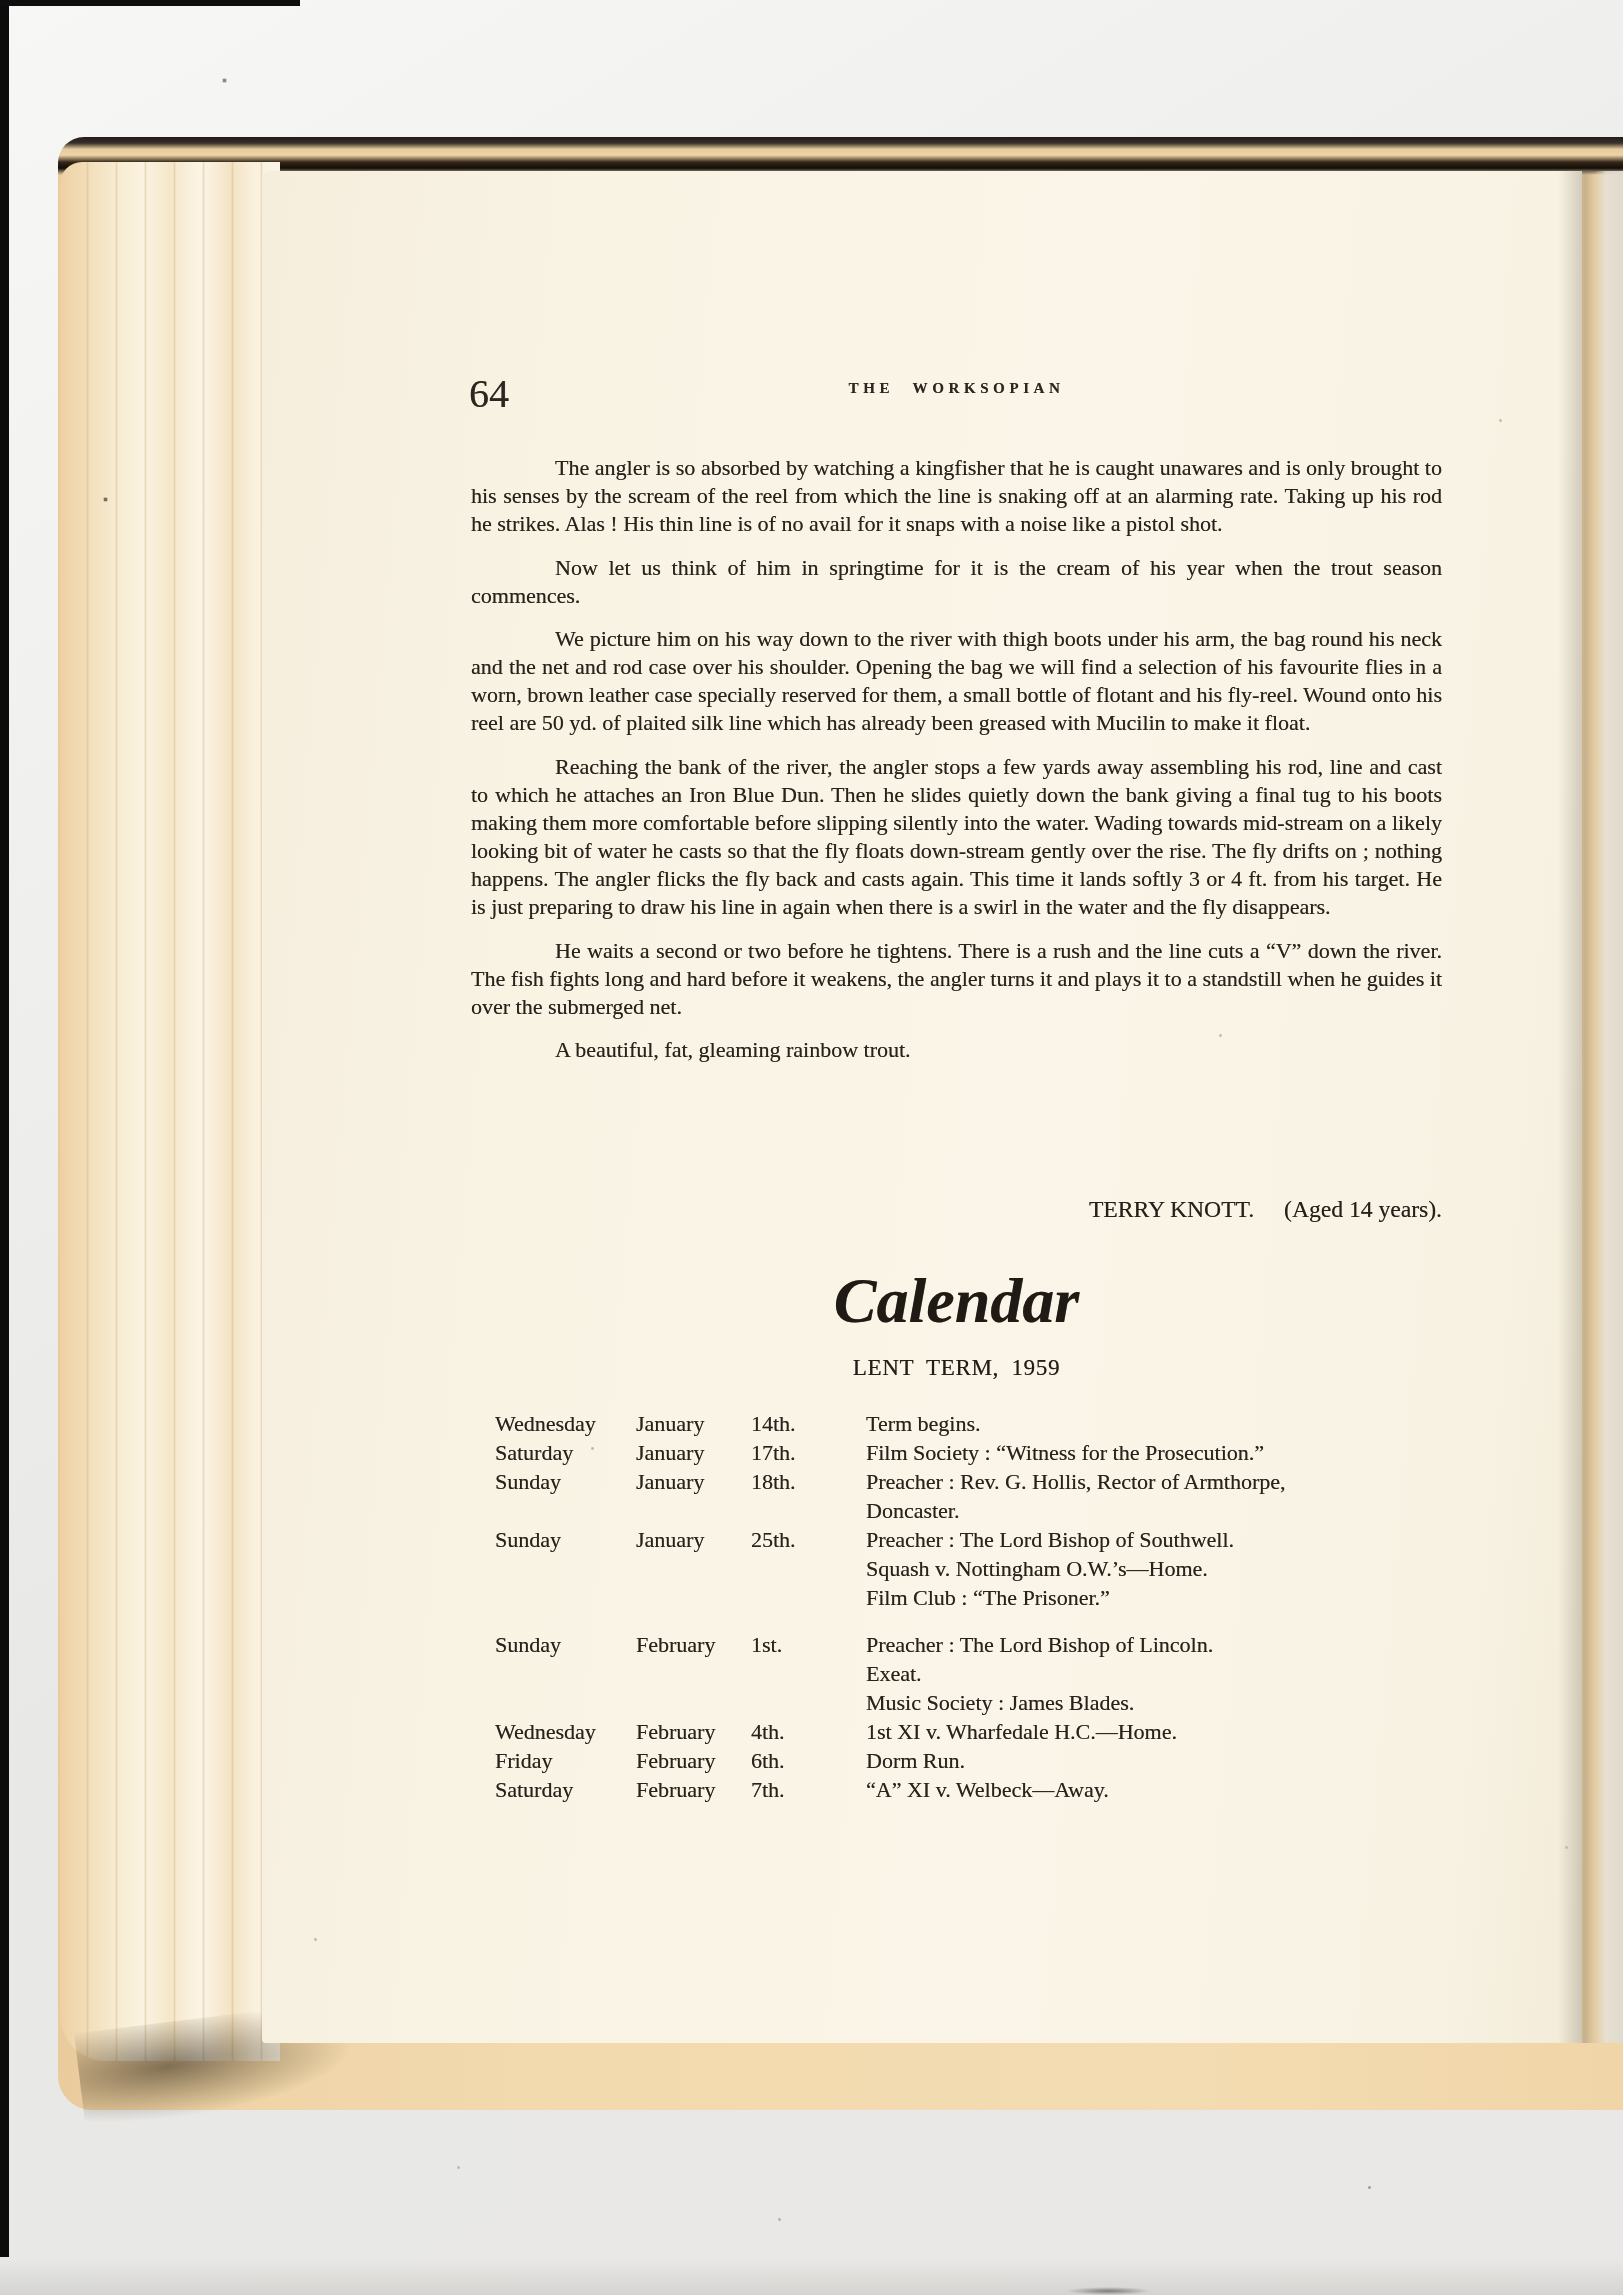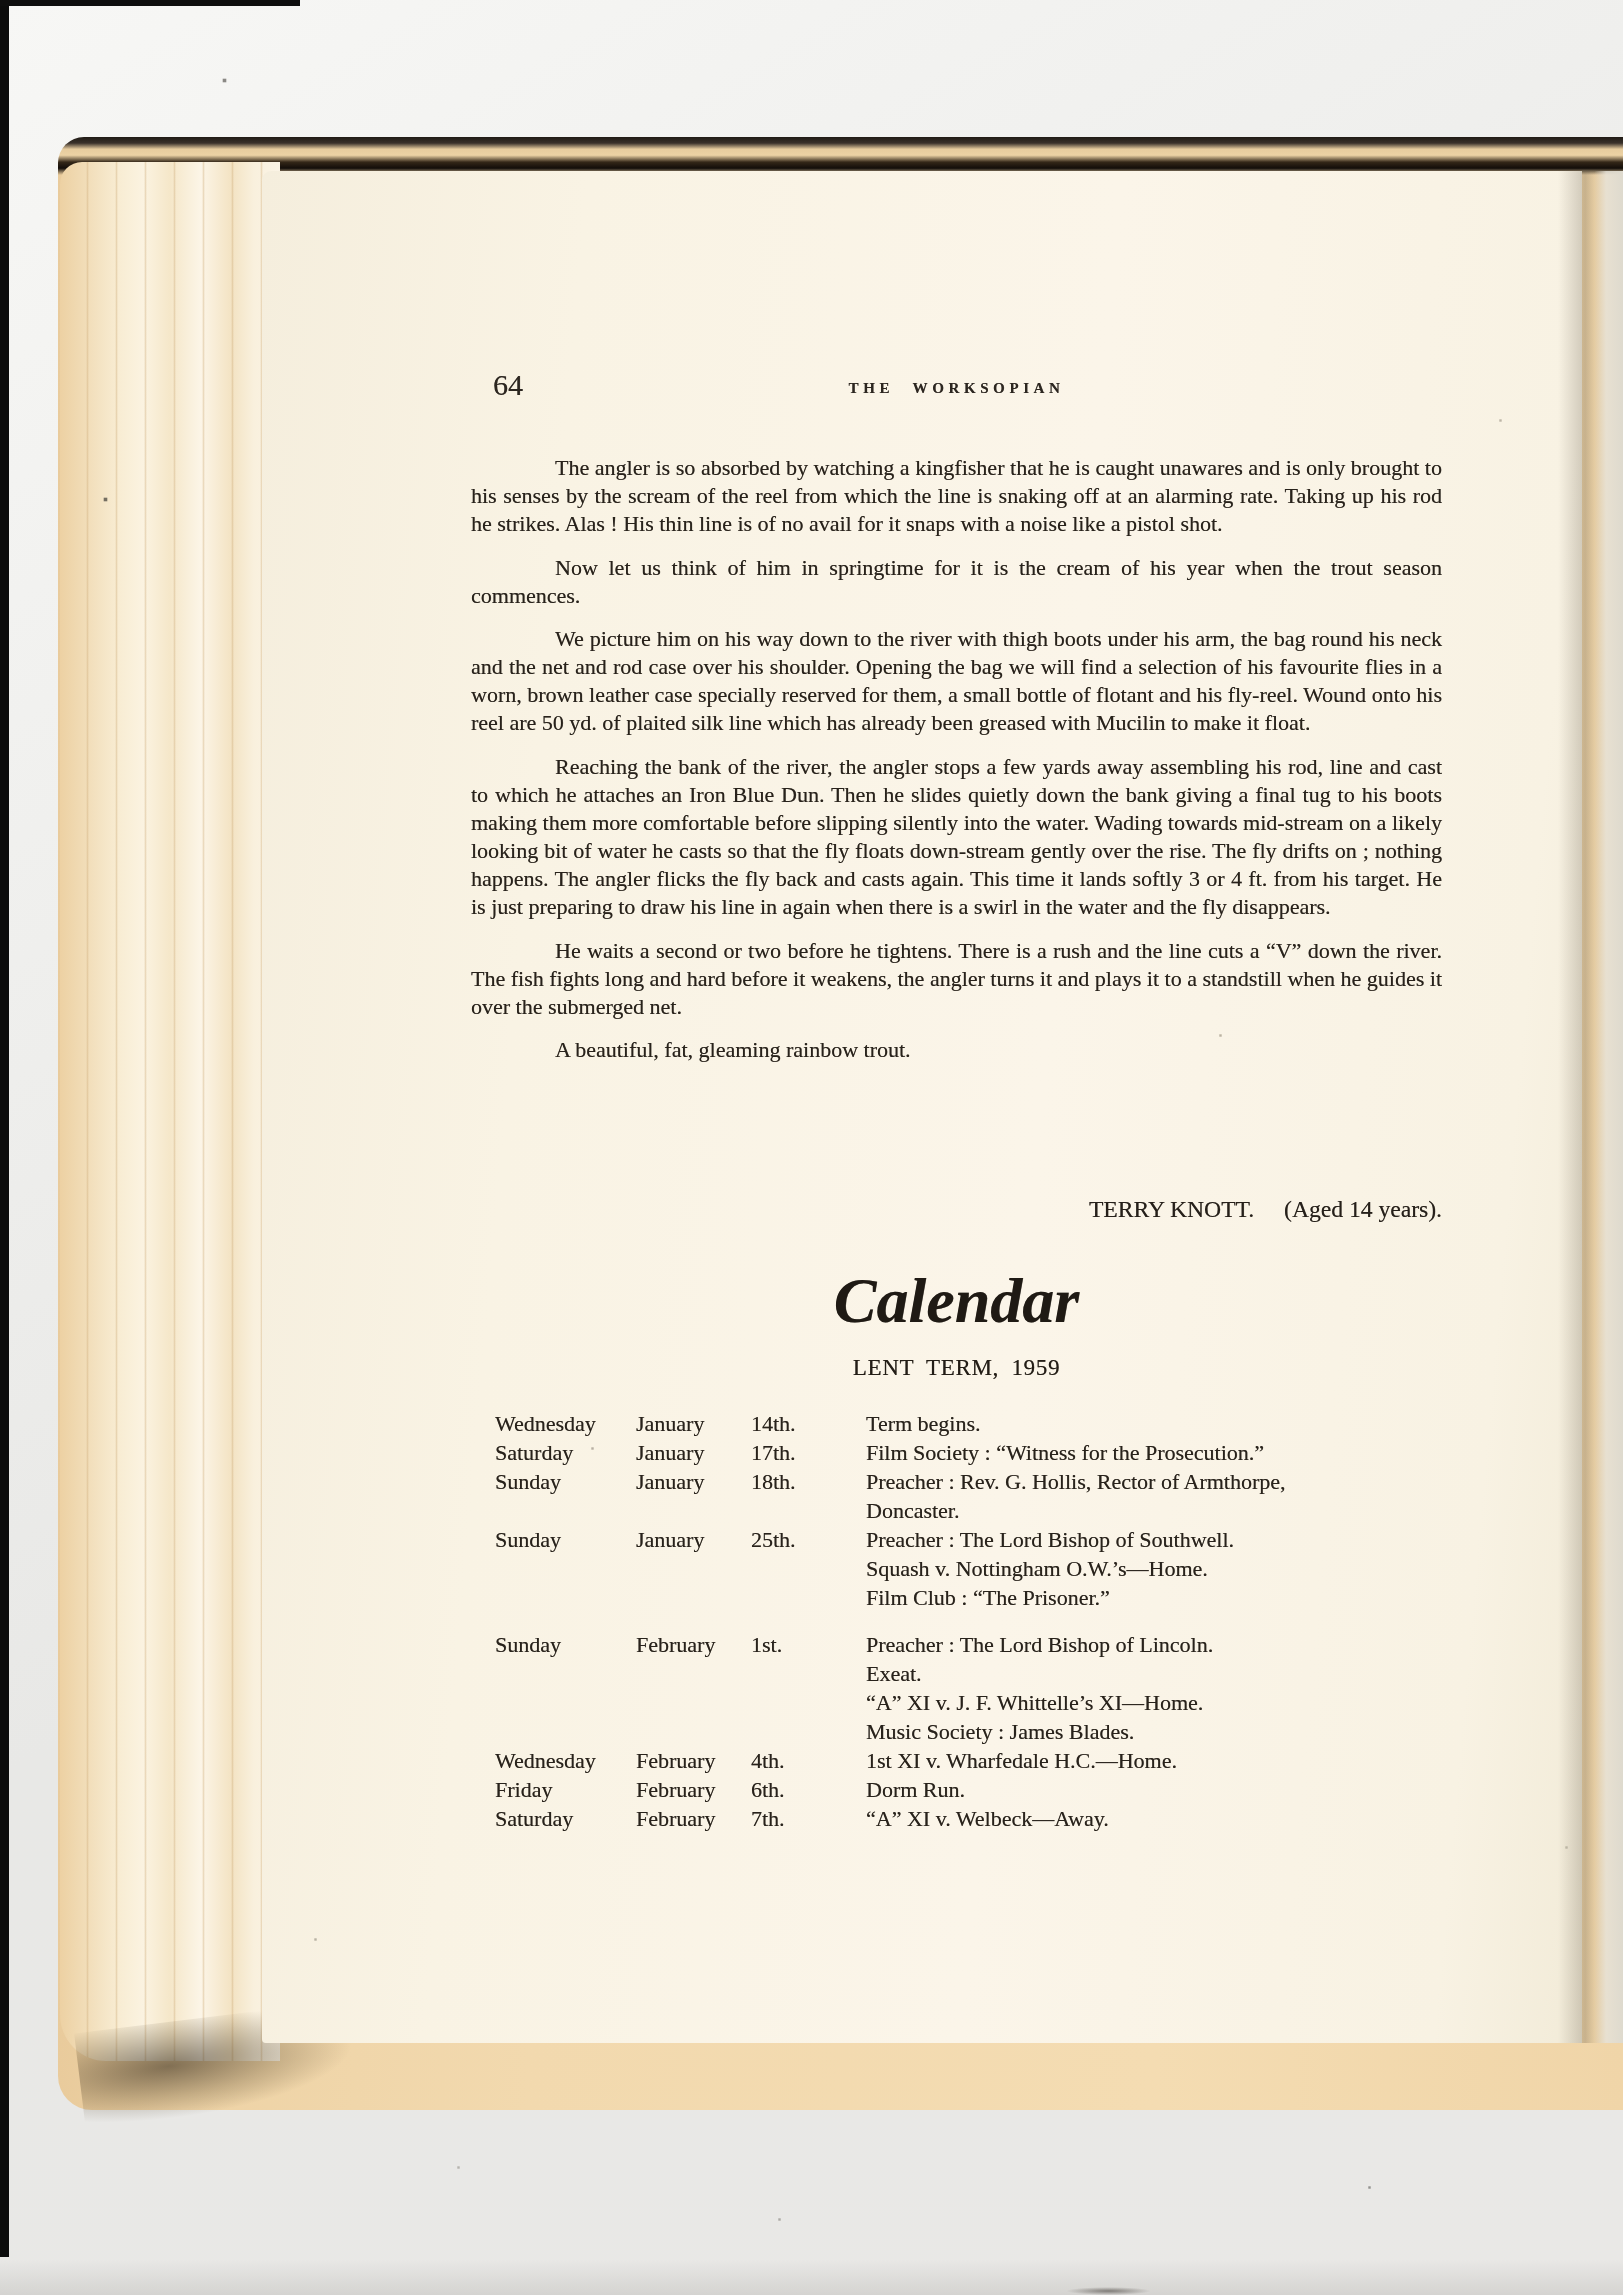--- a/index.html
+++ b/index.html
@@ -33,22 +33,22 @@
     transform:rotate(-7deg);
     background:radial-gradient(ellipse at 32% 45%,rgba(40,30,16,0.55) 0%,rgba(70,55,30,0.25) 40%,rgba(0,0,0,0) 68%);}
   
   .page{position:absolute;left:262px;top:171px;width:1320px;height:1872px;
     border-radius:9.2px 0 0 3.9px;
     background:linear-gradient(95deg,#f5eedd 0%,#f9f3e4 22%,#fbf5e9 58%,#f8f2e3 90%,#f2ebd8 100%);}
   
   .gutter{position:absolute;left:1558px;top:171px;width:65px;height:1872px;
     background:linear-gradient(90deg,rgba(0,0,0,0) 0%,rgba(95,85,68,0.28) 42%,rgba(140,130,110,0.12) 56%,rgba(230,226,216,0.85) 74%,#dedace 100%);}
   
-  .pagenum{position:absolute;left:469px;top:370px;font-size:30px;line-height:30px;
-    color:#2c2620;text-shadow:0.2px 0.2px 0.3px rgba(44,38,32,0.6);margin-left:24px;}
+  .pagenum{position:absolute;left:469px;top:379px;font-size:40px;line-height:30px;
+    color:#2c2620;text-shadow:0.2px 0.2px 0.3px rgba(44,38,32,0.6);}
   .runhead{position:absolute;left:471px;top:377px;width:971px;text-align:center;
     font-size:15px;line-height:23.6px;font-weight:bold;letter-spacing:4.6px;word-spacing:10.5px;
     color:#2c2620;text-shadow:0.2px 0.2px 0.3px rgba(44,38,32,0.55);}
   .article{position:absolute;left:471px;top:454px;width:971px;
     font-size:22px;line-height:28px;text-align:justify;color:#28221b;
     text-shadow:0.2px 0.2px 0.3px rgba(40,34,27,0.55);}
   .article p{margin:0 0 15.7px 0;text-indent:84px;}
   .signature{position:absolute;left:471px;top:1195px;width:971px;
     display:flex;justify-content:flex-end;gap:30px;
     font-size:23.6px;line-height:29px;color:#26201a;
@@ -164,26 +164,20 @@
     <div class="cal-row">
       <span class="cal-day"></span>
       <span class="cal-month"></span>
       <span class="cal-date"></span>
       <span class="cal-event">Exeat.</span>
     </div>
     <div class="cal-row">
       <span class="cal-day"></span>
       <span class="cal-month"></span>
       <span class="cal-date"></span>
-      <span class="cal-event">“A” XI v. J. F. Whittelle’s XI—Home.</span>
-    </div>
-    <div class="cal-row">
-      <span class="cal-day"></span>
-      <span class="cal-month"></span>
-      <span class="cal-date"></span>
       <span class="cal-event">Music Society : James Blades.</span>
     </div>
     <div class="cal-row">
       <span class="cal-day">Wednesday</span>
       <span class="cal-month">February</span>
       <span class="cal-date">4th.</span>
       <span class="cal-event">1st XI v. Wharfedale H.C.—Home.</span>
     </div>
     <div class="cal-row">
       <span class="cal-day">Friday</span>

